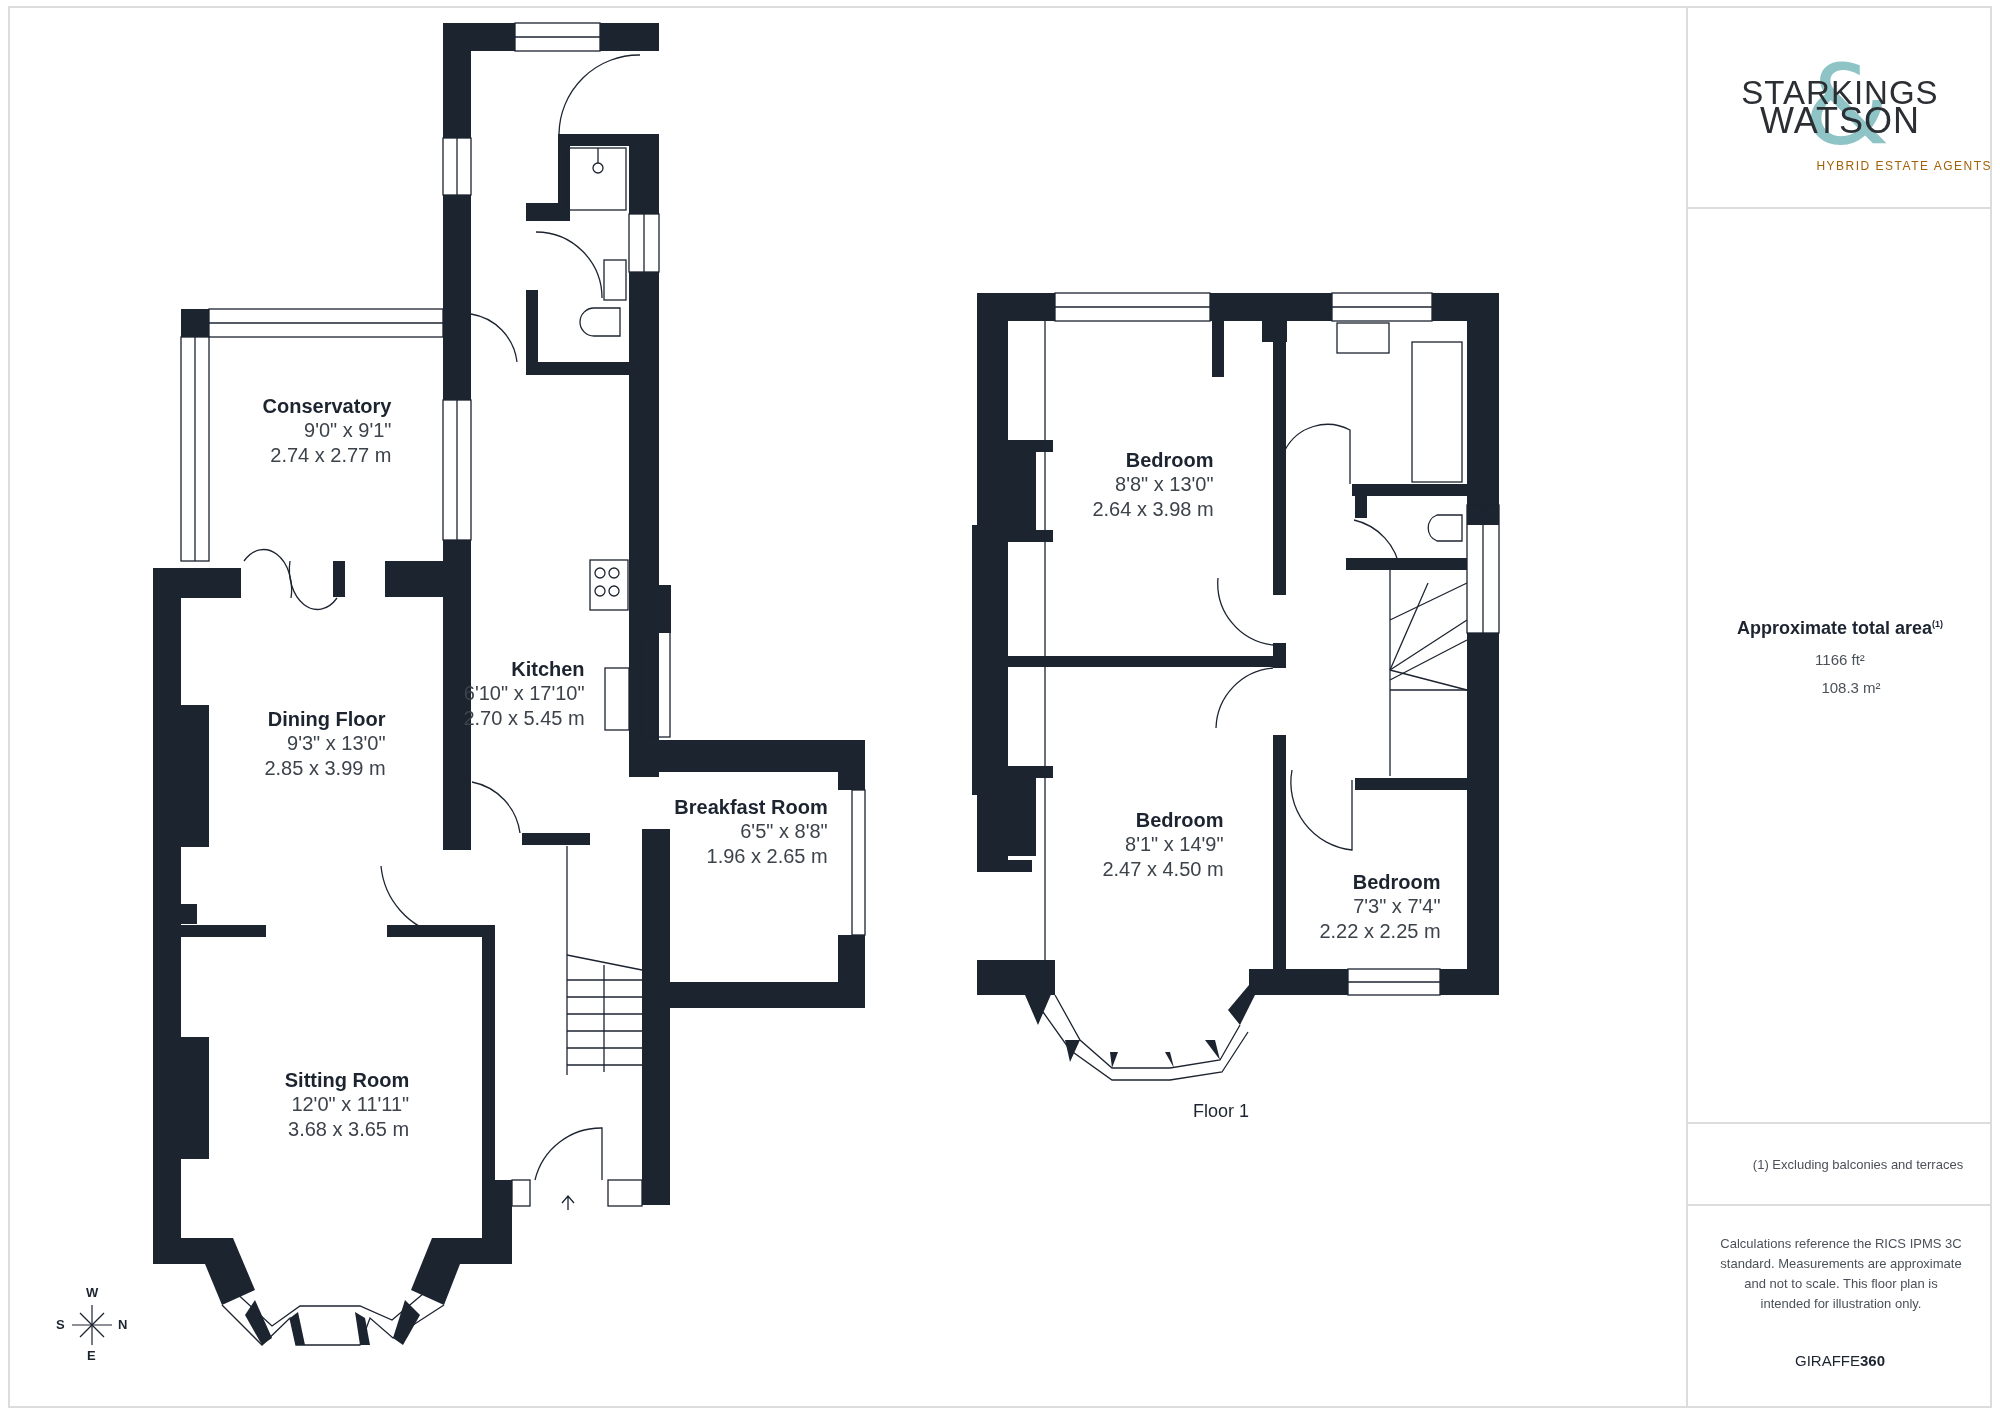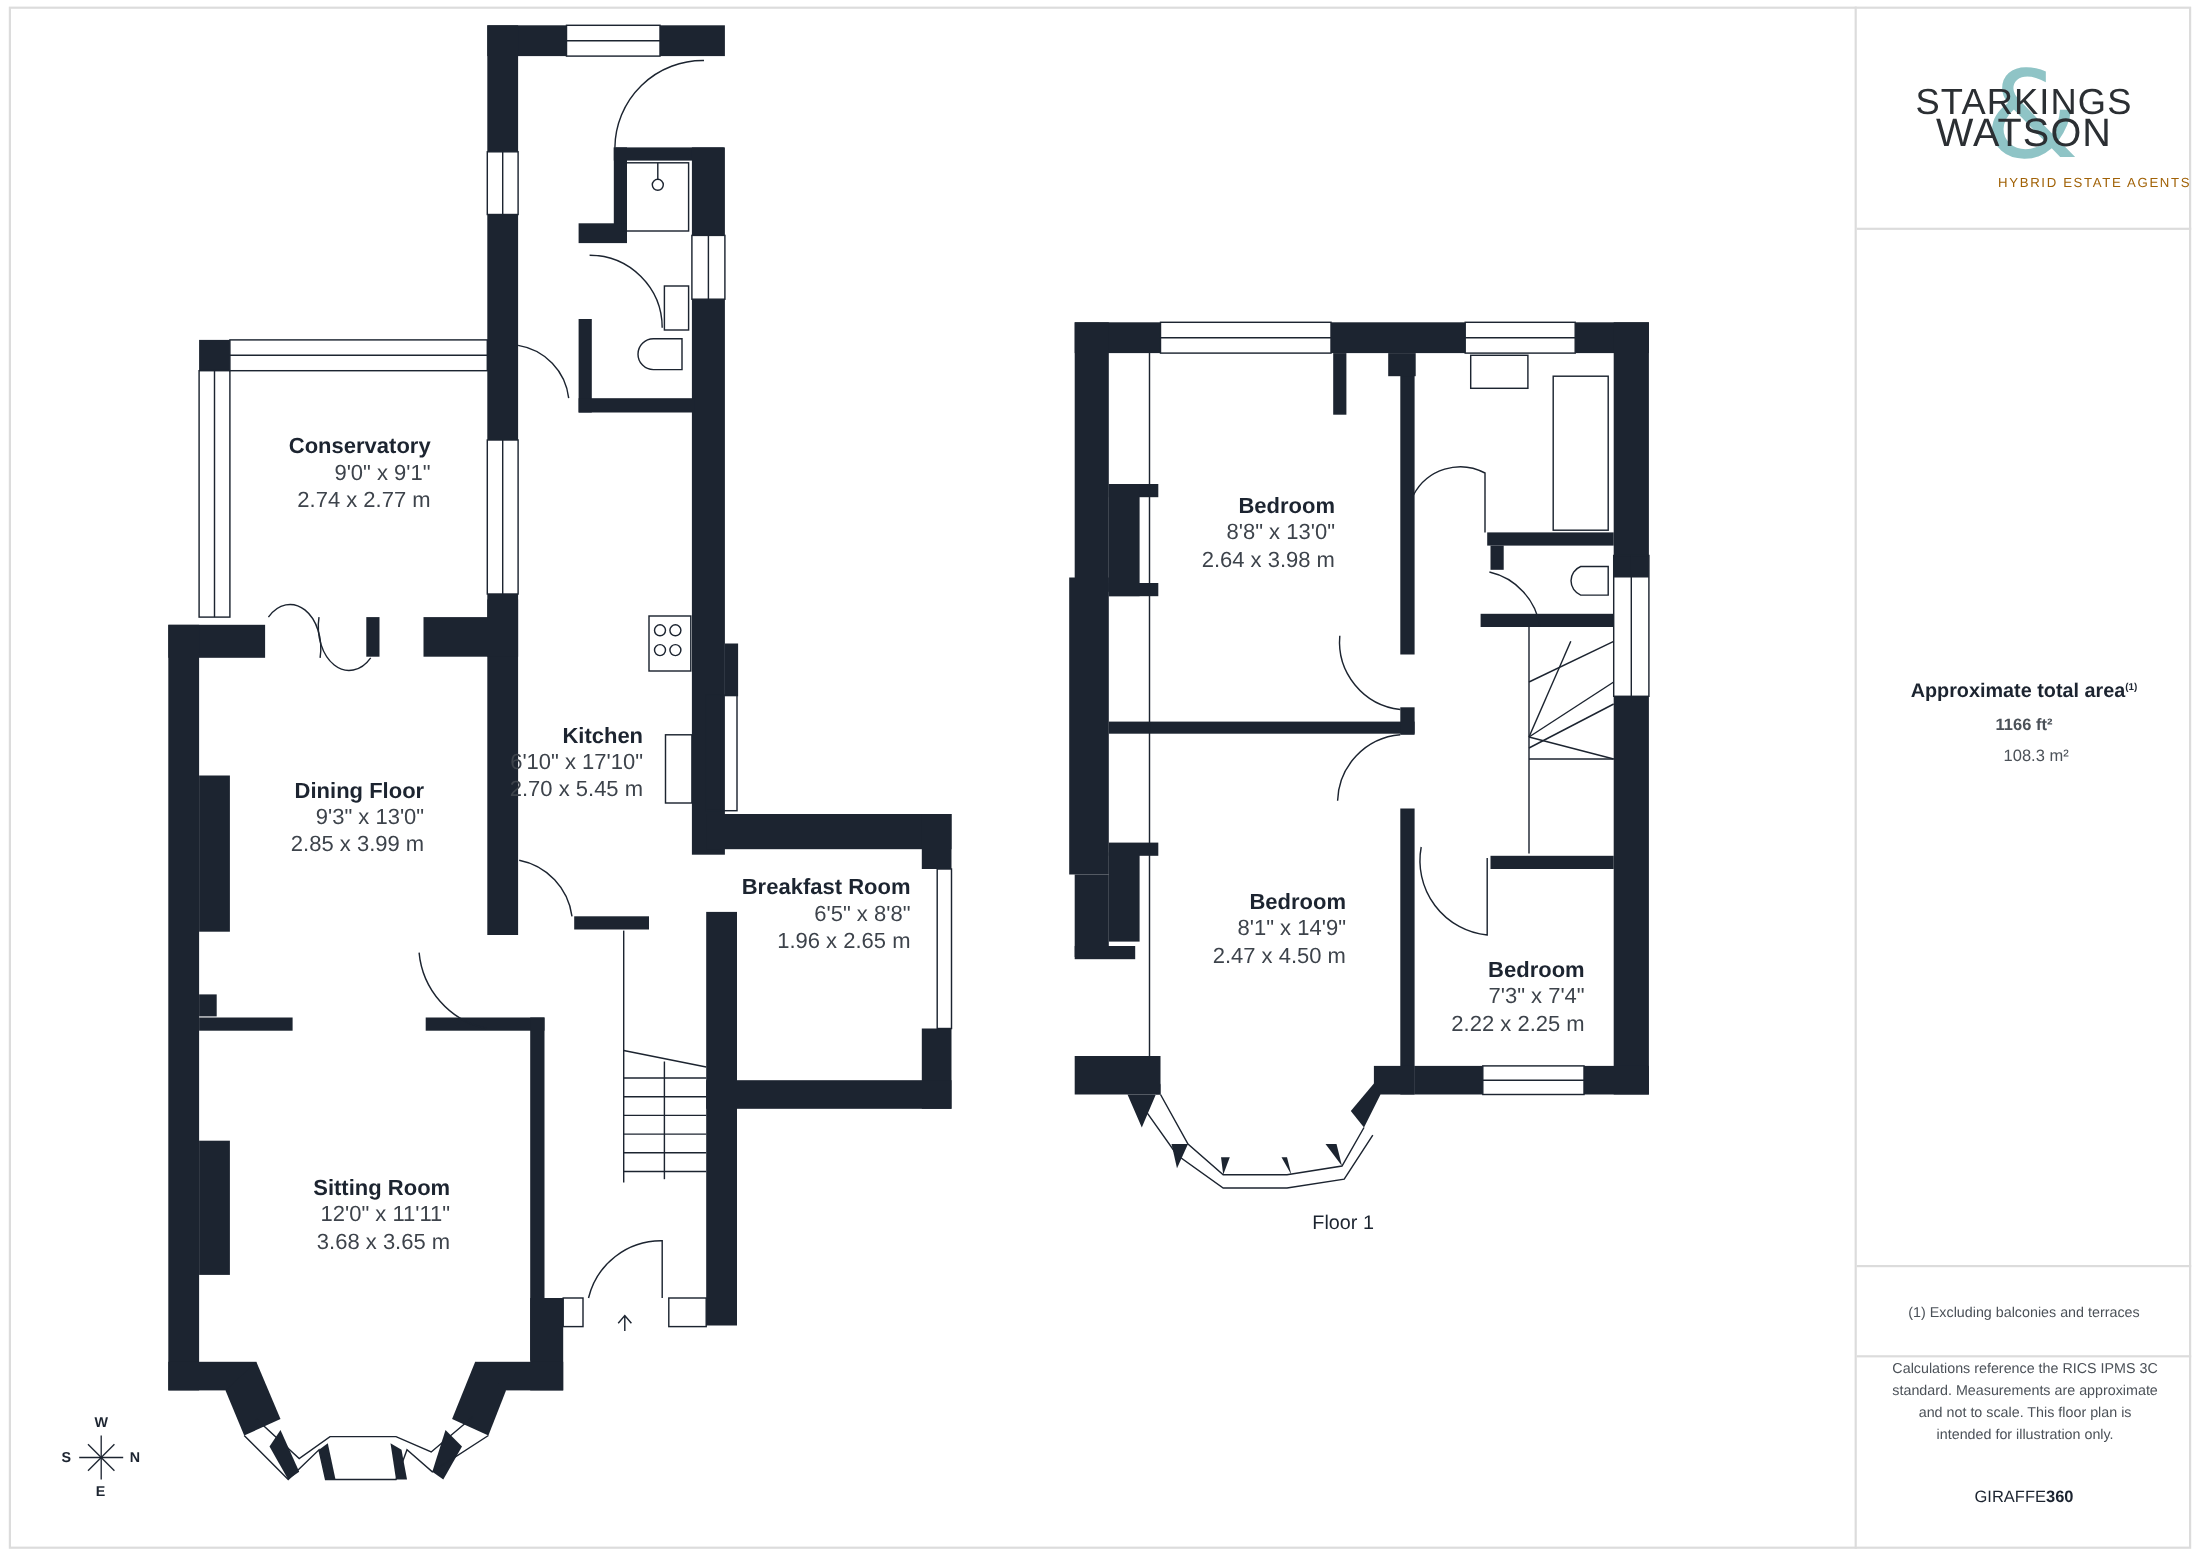--- a/index.html
+++ b/index.html
@@ -263,20 +263,20 @@
 <div class="floorlbl" style="left:1221px;top:1101px;">Floor 1</div>
 
 <div class="side">
   <div class="sec" style="top:0;height:203px;">
     <div class="amp">&amp;</div>
     <div class="brand1">STARKINGS</div>
     <div class="brand2">WATSON</div>
     <div class="tag">HYBRID ESTATE AGENTS</div>
   </div>
   <div class="area-t"><span>Approximate total area</span><sup>(1)</sup></div>
-  <div class="area-v" style="top:645px;font-weight:bold;">1166 ft²</div>
+  <div class="area-v" style="top:645px;">1166 ft²</div>
   <div class="area-v" style="top:673px;margin-left:11px;">108.3 m²</div>
-  <div class="sec" style="top:1144px;height:84px;border-top:2px solid #dcdcdc;">
+  <div class="sec" style="top:1116px;height:84px;border-top:2px solid #dcdcdc;padding-left:18px;">
     <div class="note" style="top:31px;">(1) Excluding balconies and terraces</div>
   </div>
   <div class="disc">Calculations reference the RICS IPMS 3C standard. Measurements are approximate and not to scale. This floor plan is intended for illustration only.</div>
   <div class="g360"><span>GIRAFFE</span><b>360</b></div>
 </div>
 
 </body></html>

